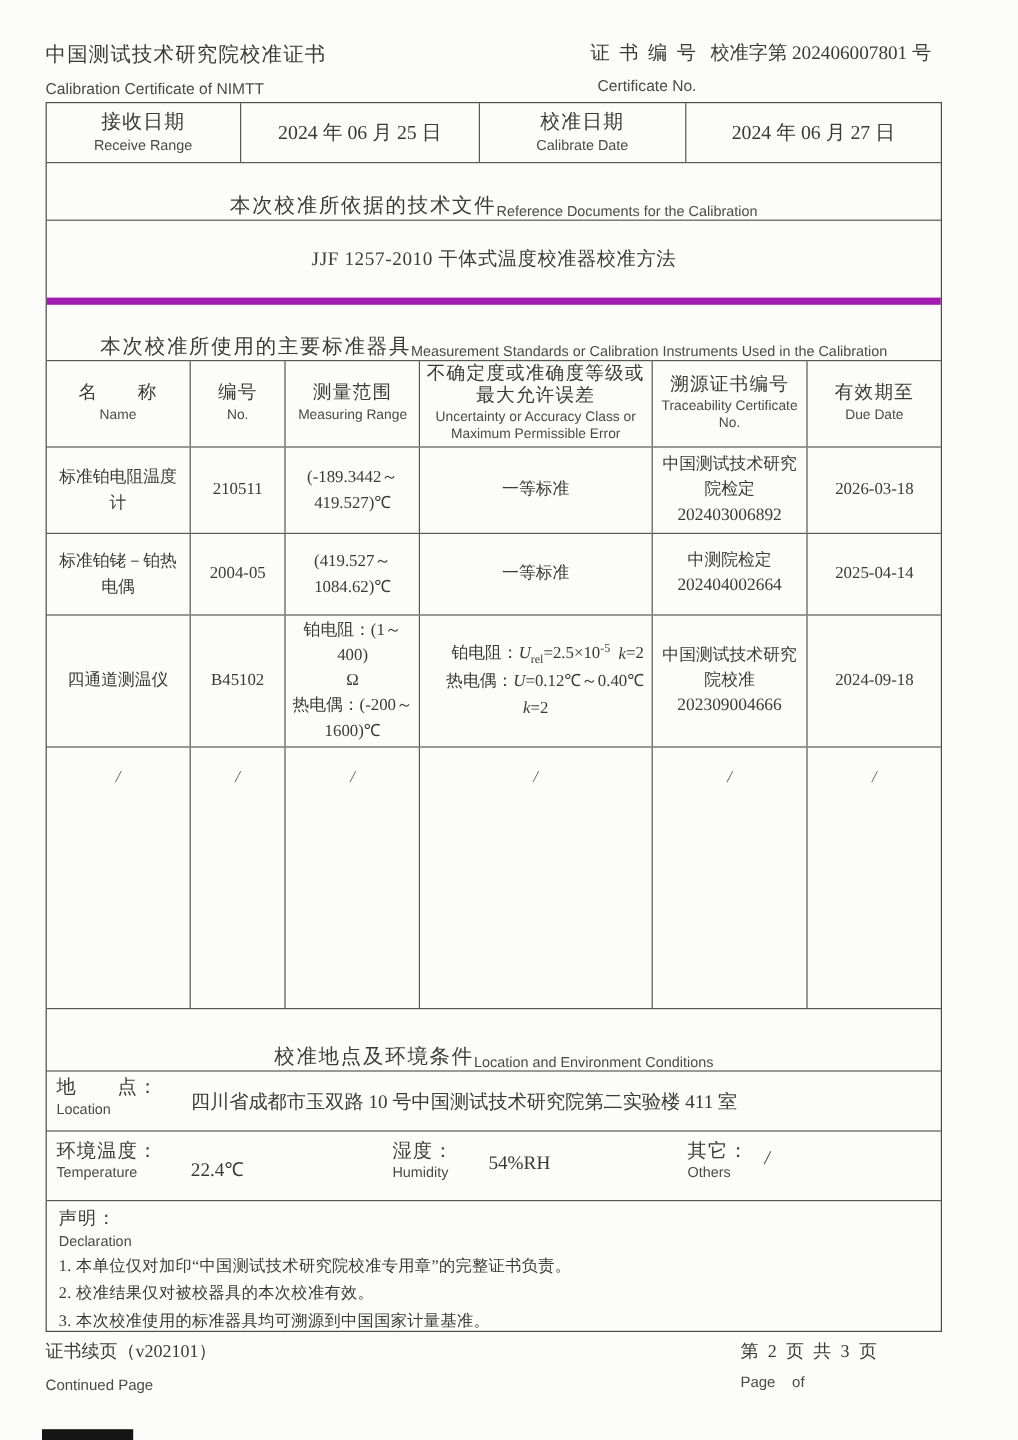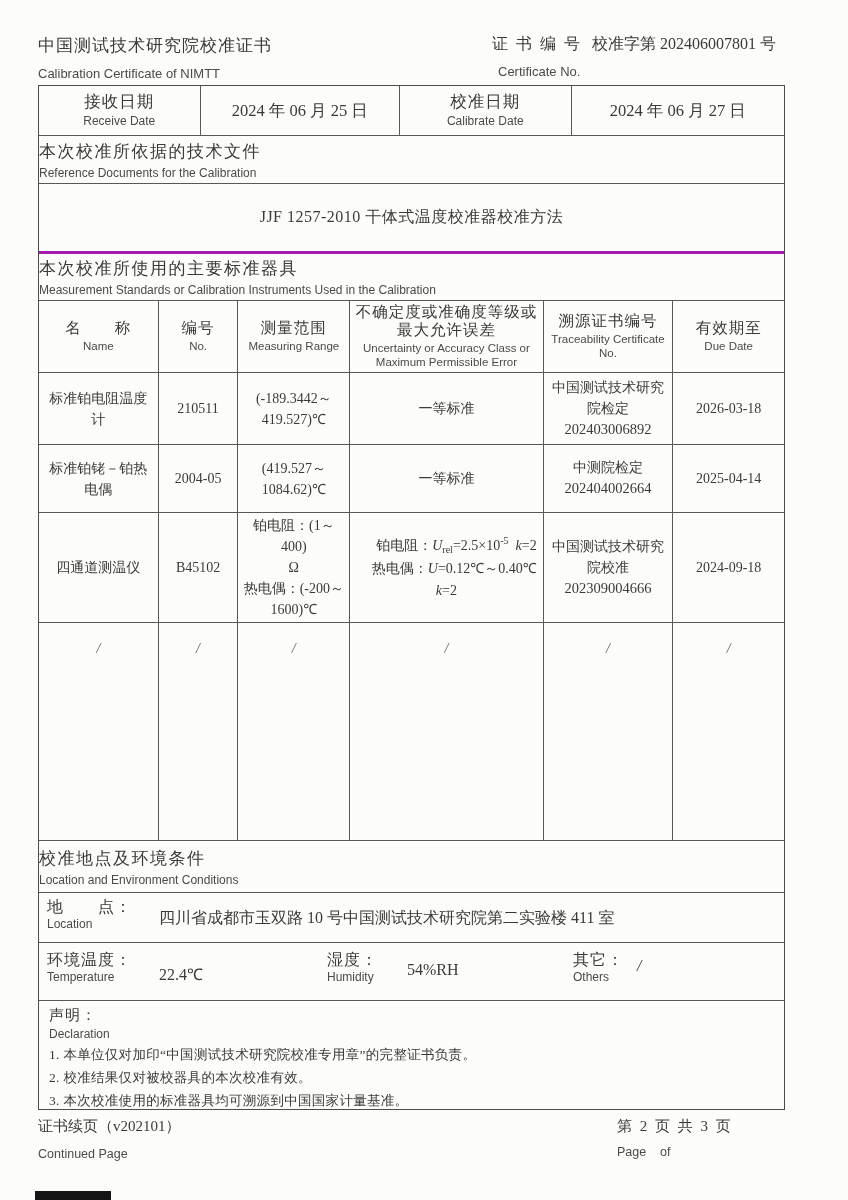--- a/index.html
+++ b/index.html
@@ -21,25 +21,25 @@
   .row:last-child{border-bottom:none;}
   .cell{box-sizing:border-box;border-right:1px solid #585858;display:flex;flex-direction:column;justify-content:center;align-items:center;text-align:center;}
   .cell.last{border-right:none;}
   
   .dates-row{height:50px;}
   .d1{width:162px;} .d2{width:200px;} .d3{width:172px;} .d4{width:213px;}
   .lbl-zh{font-size:16.5px;letter-spacing:1px;line-height:1.15;}
   .lbl-en{font-size:12px;line-height:1.2;margin-top:2px;}
   .date-val{font-size:16.5px;}
   
-  .sec-head{box-sizing:border-box;border-bottom:1px solid #585858;display:flex;flex-direction:column;justify-content:center;align-items:flex-start;text-align:center;}
+  .sec-head{box-sizing:border-box;border-bottom:1px solid #585858;display:flex;flex-direction:row;justify-content:center;align-items:flex-end;text-align:center;}
   .sec-head .zh-t{font-size:17px;letter-spacing:1.5px;}
   .sec-head .en-t{font-size:12px;margin-top:3px;}
   .ref-head{height:48px;} .std-head{height:47px;} .loc-head{height:52px;}
-  .ref-content{height:70px;display:flex;align-items:center;justify-content:center;font-size:16px;letter-spacing:0.5px;border-bottom:3px solid #a21caf;box-sizing:border-box;}
+  .ref-content{height:70px;display:flex;align-items:center;justify-content:center;font-size:16px;letter-spacing:0.5px;border-bottom:6px solid #a21caf;box-sizing:border-box;}
   
   .c1{width:120px;} .c2{width:80px;} .c3{width:112px;} .c4{width:194px;} .c5{width:130px;} .c6{width:111px;}
   .col-head-row{height:72px;}
   .col-head-row .cell{padding:2px 3px;}
   .col-head-row .lbl-zh{font-size:15.5px;}
   .col-head-row .lbl-en{font-size:11.5px;line-height:1.25;}
   .r1{height:72px;} .r2{height:68px;} .r3{height:110px;} .r4{height:218px;}
   .body-cell{font-size:14px;line-height:1.5;padding:2px 4px;}
   .trace-num{font-size:14.5px;}
   .slash-cell{justify-content:flex-start;padding-top:18px;font-style:italic;color:#5c5c5c;font-size:14px;}
@@ -85,21 +85,21 @@
       <span class="lbl">证 书 编 号</span><span>校准字第 202406007801 号</span>
     </div>
     <div class="en-t en-sub">Certificate No.</div>
   </div>
 
   <div class="wrap">
 
     <div class="row dates-row">
       <div class="cell d1">
         <div class="lbl-zh zh">接收日期</div>
-        <div class="lbl-en en-sub">Receive Date</div>
+        <div class="lbl-en en-sub">Receive Range</div>
       </div>
       <div class="cell d2">
         <div class="date-val zh">2024 年 06 月 25 日</div>
       </div>
       <div class="cell d3">
         <div class="lbl-zh zh">校准日期</div>
         <div class="lbl-en en-sub">Calibrate Date</div>
       </div>
       <div class="cell d4 last">
         <div class="date-val zh">2024 年 06 月 27 日</div>

